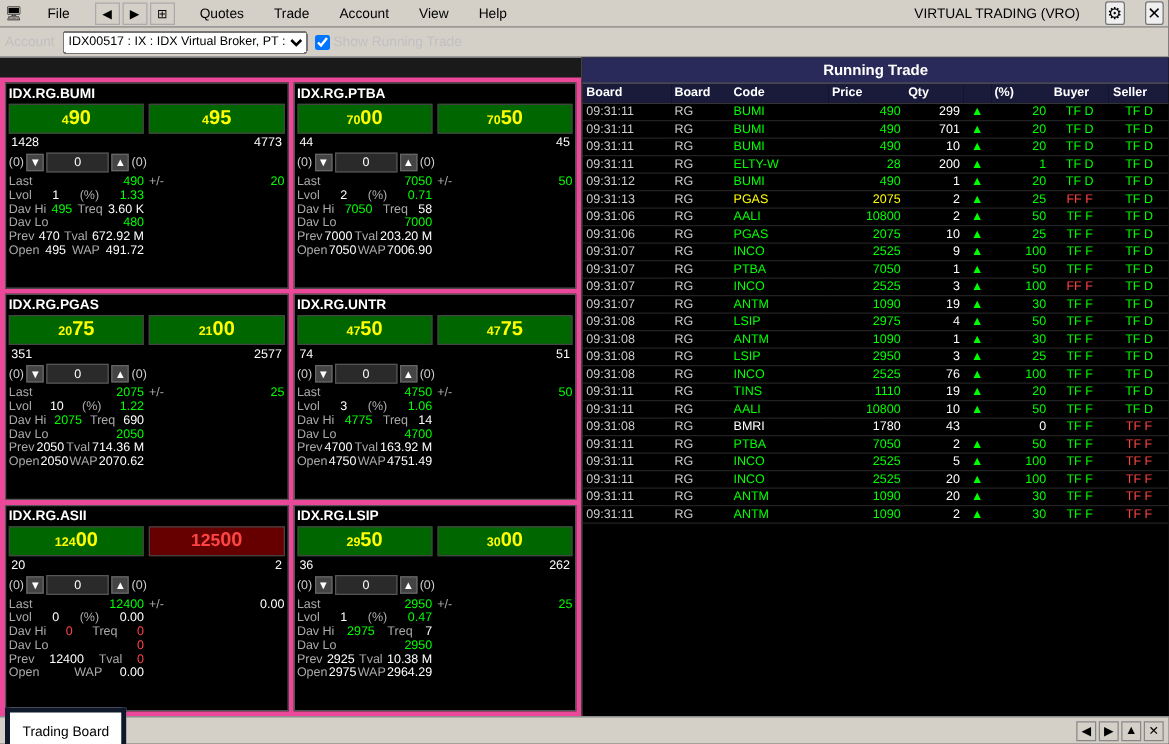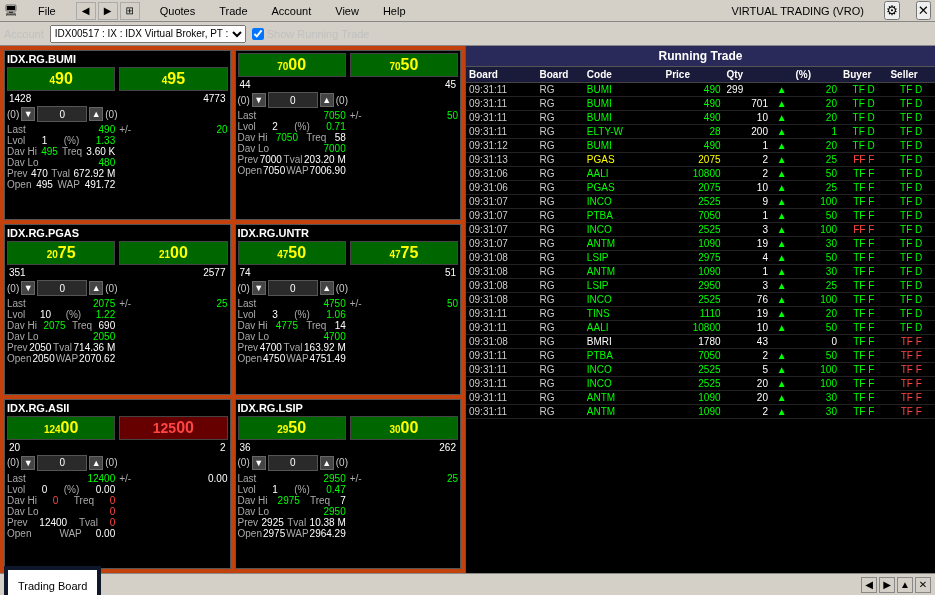--- a/index.html
+++ b/index.html
@@ -13,21 +13,21 @@
     
     .account-bar { background: #d4d0c8; height: 24px; display: flex; align-items: center; padding: 0 4px; gap: 6px; font-size: 11px; border-bottom: 1px solid #888; }
     .account-bar select { font-size: 10px; height: 18px; }
     .account-bar label { display: flex; align-items: center; gap: 3px; }
     .account-bar input[type=checkbox] { width: 12px; height: 12px; }
 
     
     .main-content { display: flex; height: calc(595px - 46px - 22px); }
 
     
-    .left-panel { width: 465px; background: #c2410c; padding: 4px; display: grid; grid-template-columns: 1fr 1fr; gap: 4px; overflow: hidden; }
+    .left-panel { width: 465px; background: #ec4899; padding: 4px; display: grid; grid-template-columns: 1fr 1fr; gap: 4px; overflow: hidden; margin-top: 16px; }
 
     
     .stock-card { background: #000; border: 1px solid #555; padding: 2px; }
     .stock-card .card-title { color: #fff; font-size: 11px; font-weight: bold; margin-bottom: 2px; }
     .price-row { display: flex; gap: 4px; margin-bottom: 2px; }
     .price-box { background: #006600; color: #ffff00; font-size: 16px; font-weight: bold; text-align: center; flex: 1; padding: 2px; border: 1px solid #444; }
     .price-box.red { background: #660000; color: #ff4444; }
     .volume-row { display: flex; justify-content: space-between; margin-bottom: 2px; color: #fff; font-size: 10px; padding: 0 2px; }
     .order-row { display: flex; align-items: center; gap: 2px; margin-bottom: 2px; }
     .order-row input { background: #2a2a2a; color: #fff; border: 1px solid #555; width: 50px; height: 16px; font-size: 10px; text-align: center; }
@@ -161,20 +161,21 @@
         <div class="stats-col">
           <div class="stat-line">
               <span class="stat-label">+/-</span>
               <span class="stat-val">20</span>
             </div>
         </div>
       </div>
     </div>
 
     <div class="stock-card">
+      <div class="card-title">IDX.RG.PTBA</div>
       <div class="price-row">
         <div class="price-box"><span style="font-size:10px">70</span>00</div>
         <div class="price-box"><span style="font-size:10px">70</span>50</div>
       </div>
       <div class="volume-row">
         <span>44</span>
           <span>45</span>
       </div>
       <div class="order-row">
         <span>(0)</span>
@@ -489,21 +490,21 @@
             <th class="col-buyer">Buyer</th>
             <th class="col-seller">Seller</th>
           </tr>
         </thead>
         <tbody id="trade-tbody">
         <tr>
       <td class="col-time" style="color:#ccc">09:31:11</td>
       <td class="col-board" style="color:#ccc">RG</td>
       <td class="col-code" style="color:#00ff00">BUMI</td>
       <td class="col-price" style="color:#00ff00;text-align:right">490</td>
-      <td class="col-qty" style="color:#fff;text-align:left">299</td>
+      <td class="col-qty" style="color:#fff;text-align:right">299</td>
       <td class="col-chg" style="text-align:center"><span style="color:#00ff00">▲</span></td>
       <td class="col-pct" style="color:#00ff00;text-align:right">20</td>
       <td class="col-buyer" style="color:#00ff00;text-align:center">TF D</td>
       <td class="col-seller" style="color:#00ff00;text-align:center">TF D</td>
     </tr>
             <tr>
       <td class="col-time" style="color:#ccc">09:31:11</td>
       <td class="col-board" style="color:#ccc">RG</td>
       <td class="col-code" style="color:#00ff00">BUMI</td>
       <td class="col-price" style="color:#00ff00;text-align:right">490</td>

